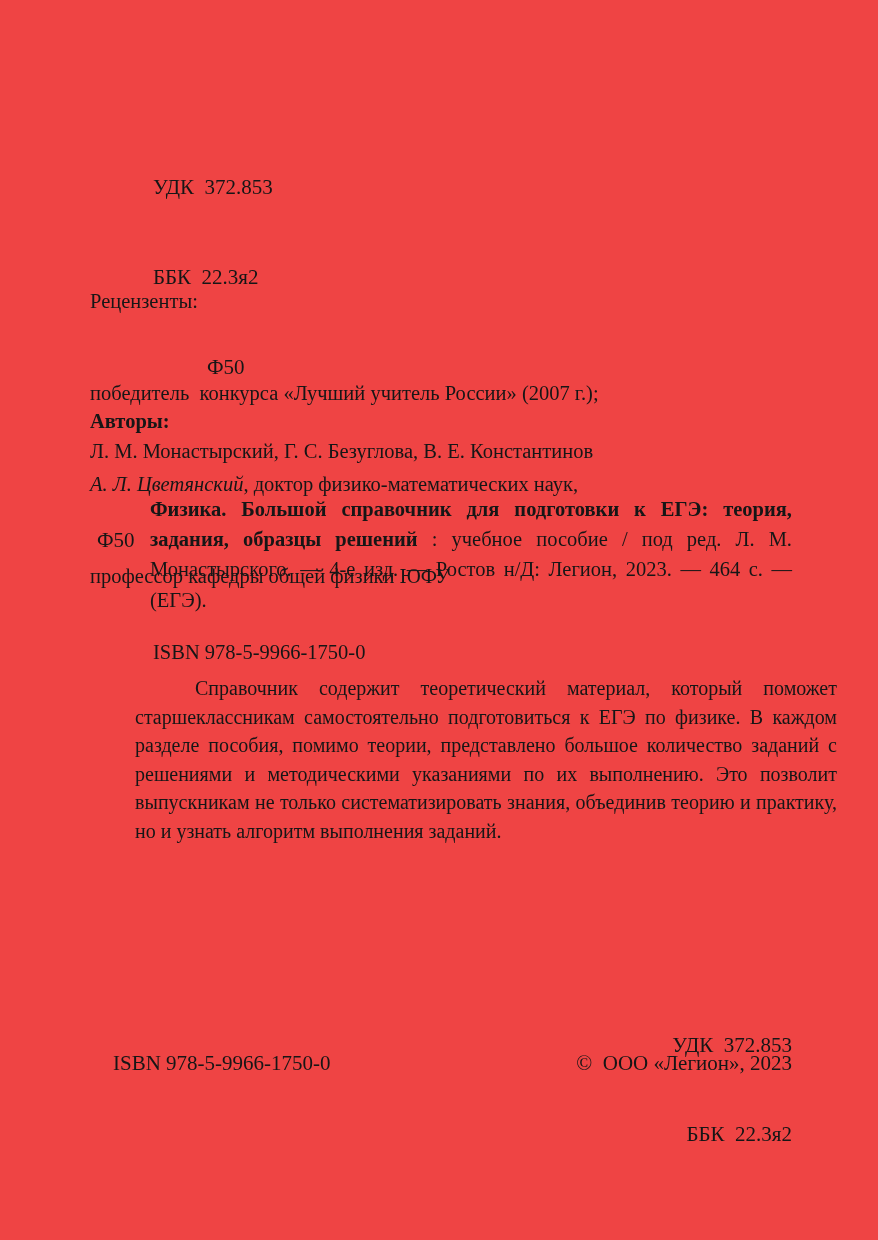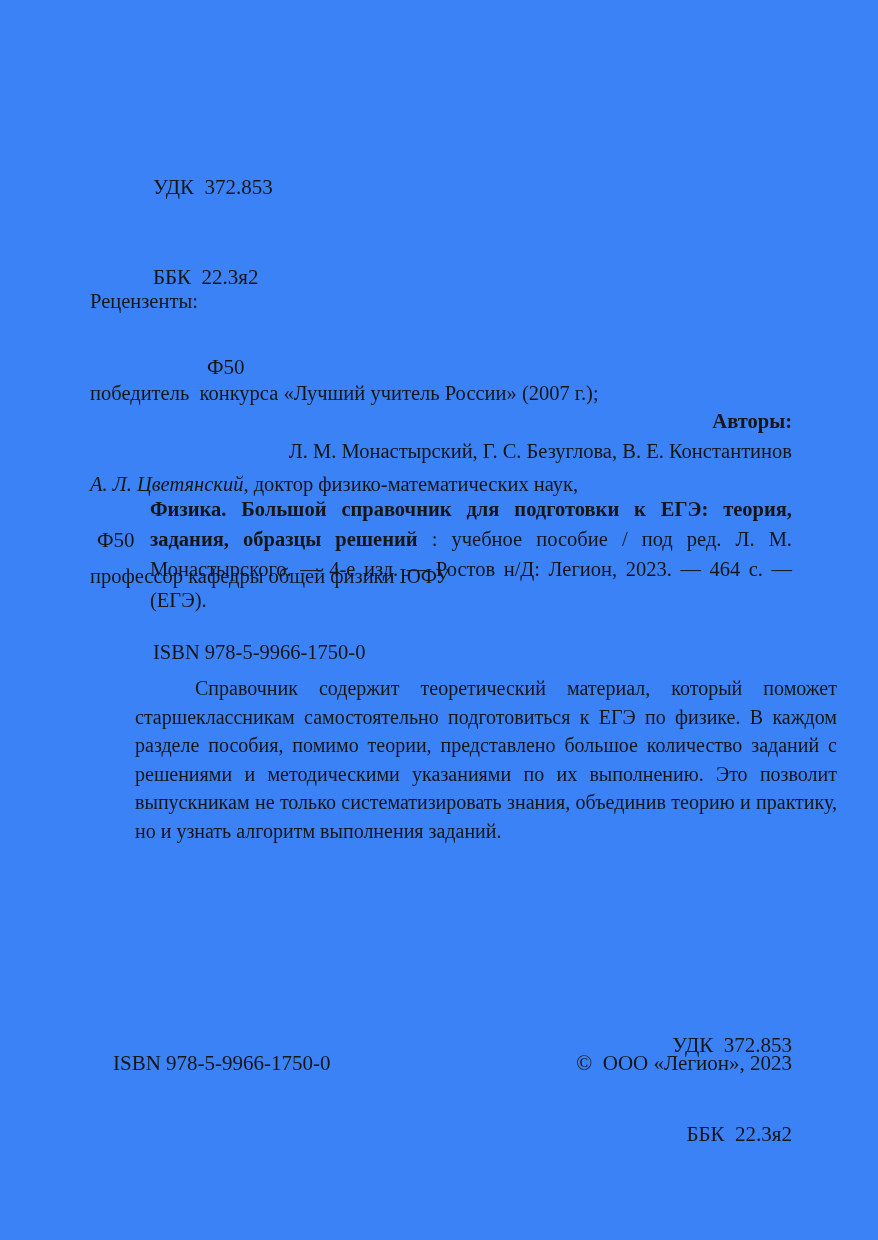--- a/index.html
+++ b/index.html
@@ -1,20 +1,20 @@
 <!DOCTYPE html>
 <html><head>
 <meta charset="utf-8">
 <style>
   html, body { margin: 0; padding: 0; background: #ffffff; }
   .page {
     position: relative;
     width: 878px;
     height: 1240px;
-    background: #3b82f6;
+    background: #ef4444;
     color: #161616;
     font-family: "Liberation Serif", "DejaVu Serif", serif;
     overflow: hidden;
   }
   .block { position: absolute; }
   .line { display: block; }
   .it { font-style: italic; }
   .bold { font-weight: bold; }
 
   .top-codes {
@@ -26,21 +26,21 @@
 
   .reviewers {
     left: 90px; top: 225px; width: 702px;
     text-align: left;
     font-size: 20.5px; line-height: 30.5px;
     white-space: pre-wrap;
   }
 
   .authors {
     left: 90px; top: 406px; width: 702px;
-    text-align: right;
+    text-align: left;
     font-size: 20.5px; line-height: 30px;
   }
 
   .ffcode {
     position: absolute;
     left: 97px; top: 528px;
     font-size: 21px;
   }
   .bib {
     left: 150px; top: 494px; width: 642px;

